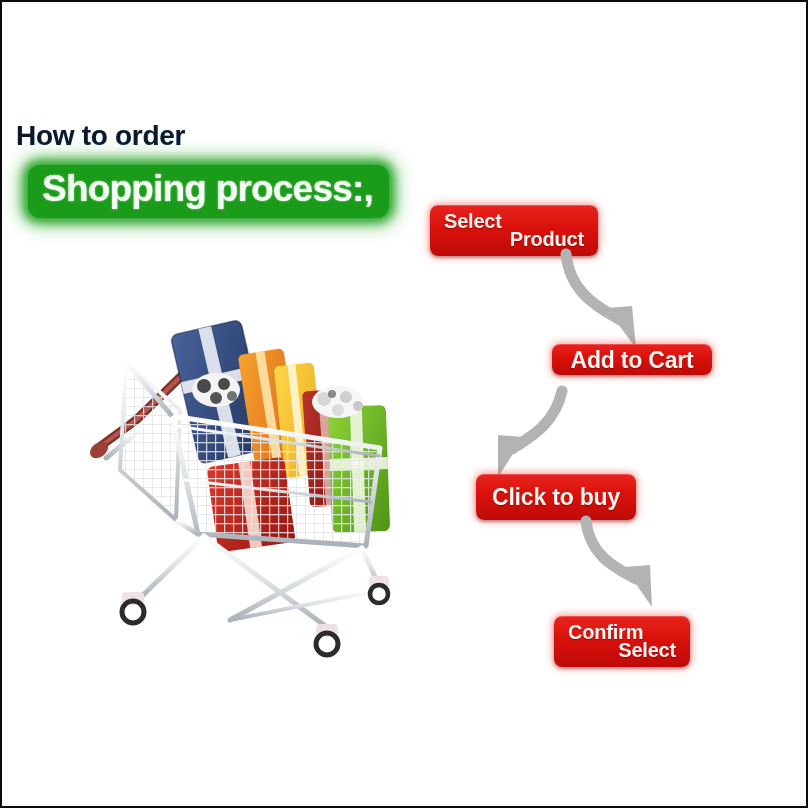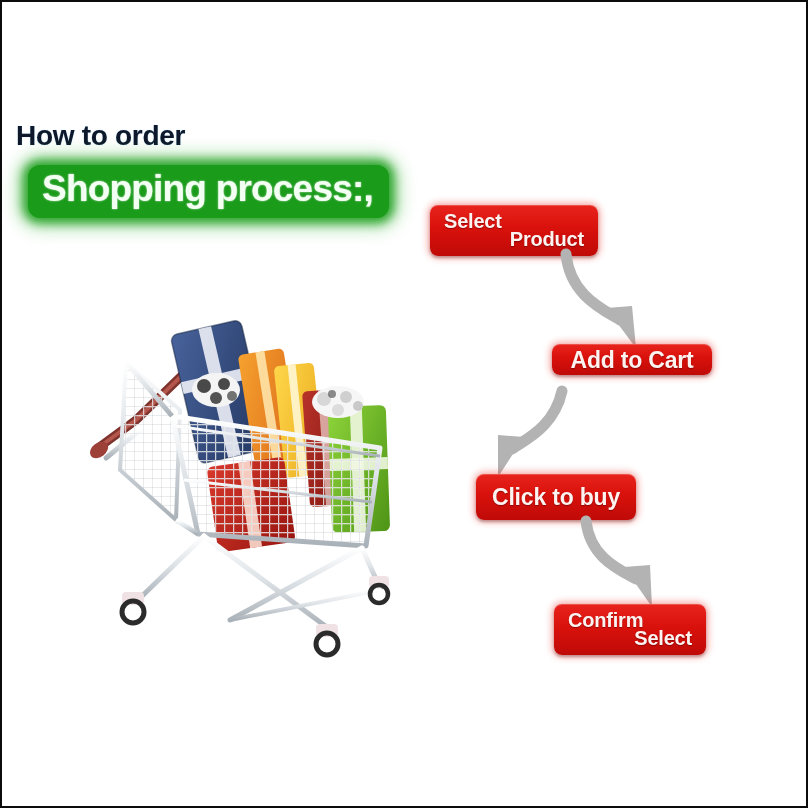--- a/index.html
+++ b/index.html
@@ -96,21 +96,21 @@
     text-align: center;
     font-size: 23px;
   }
   .flow-box .line.top-left  { left: 14px; top: 5px; }
   .flow-box .line.bot-right { right: 14px; bottom: 5px; }
 
   
   #box-select-product { left: 28px;  top: 23px;  width: 168px; height: 51px; }
   #box-add-to-cart    { left: 150px; top: 162px; width: 160px; height: 31px; }
   #box-click-to-buy   { left: 46px;  top: 292px; width: 160px; height: 46px; margin-left: 28px; }
-  #box-confirm-payment{ left: 152px; top: 422px; width: 152px; height: 51px; }
+  #box-confirm-payment{ left: 152px; top: 434px; width: 136px; height: 51px; }
 
   .flow-arrow { position: absolute; }
   .flow-arrow svg { display: block; overflow: visible; }
   #arrow-1 { left: 158px; top: 68px;  width: 90px;  height: 102px; }
   #arrow-2 { left: 88px;  top: 205px; width: 80px;  height: 92px;  }
   #arrow-3 { left: 178px; top: 335px; width: 86px;  height: 92px;  }
 </style>
 </head>
 <body>
 

